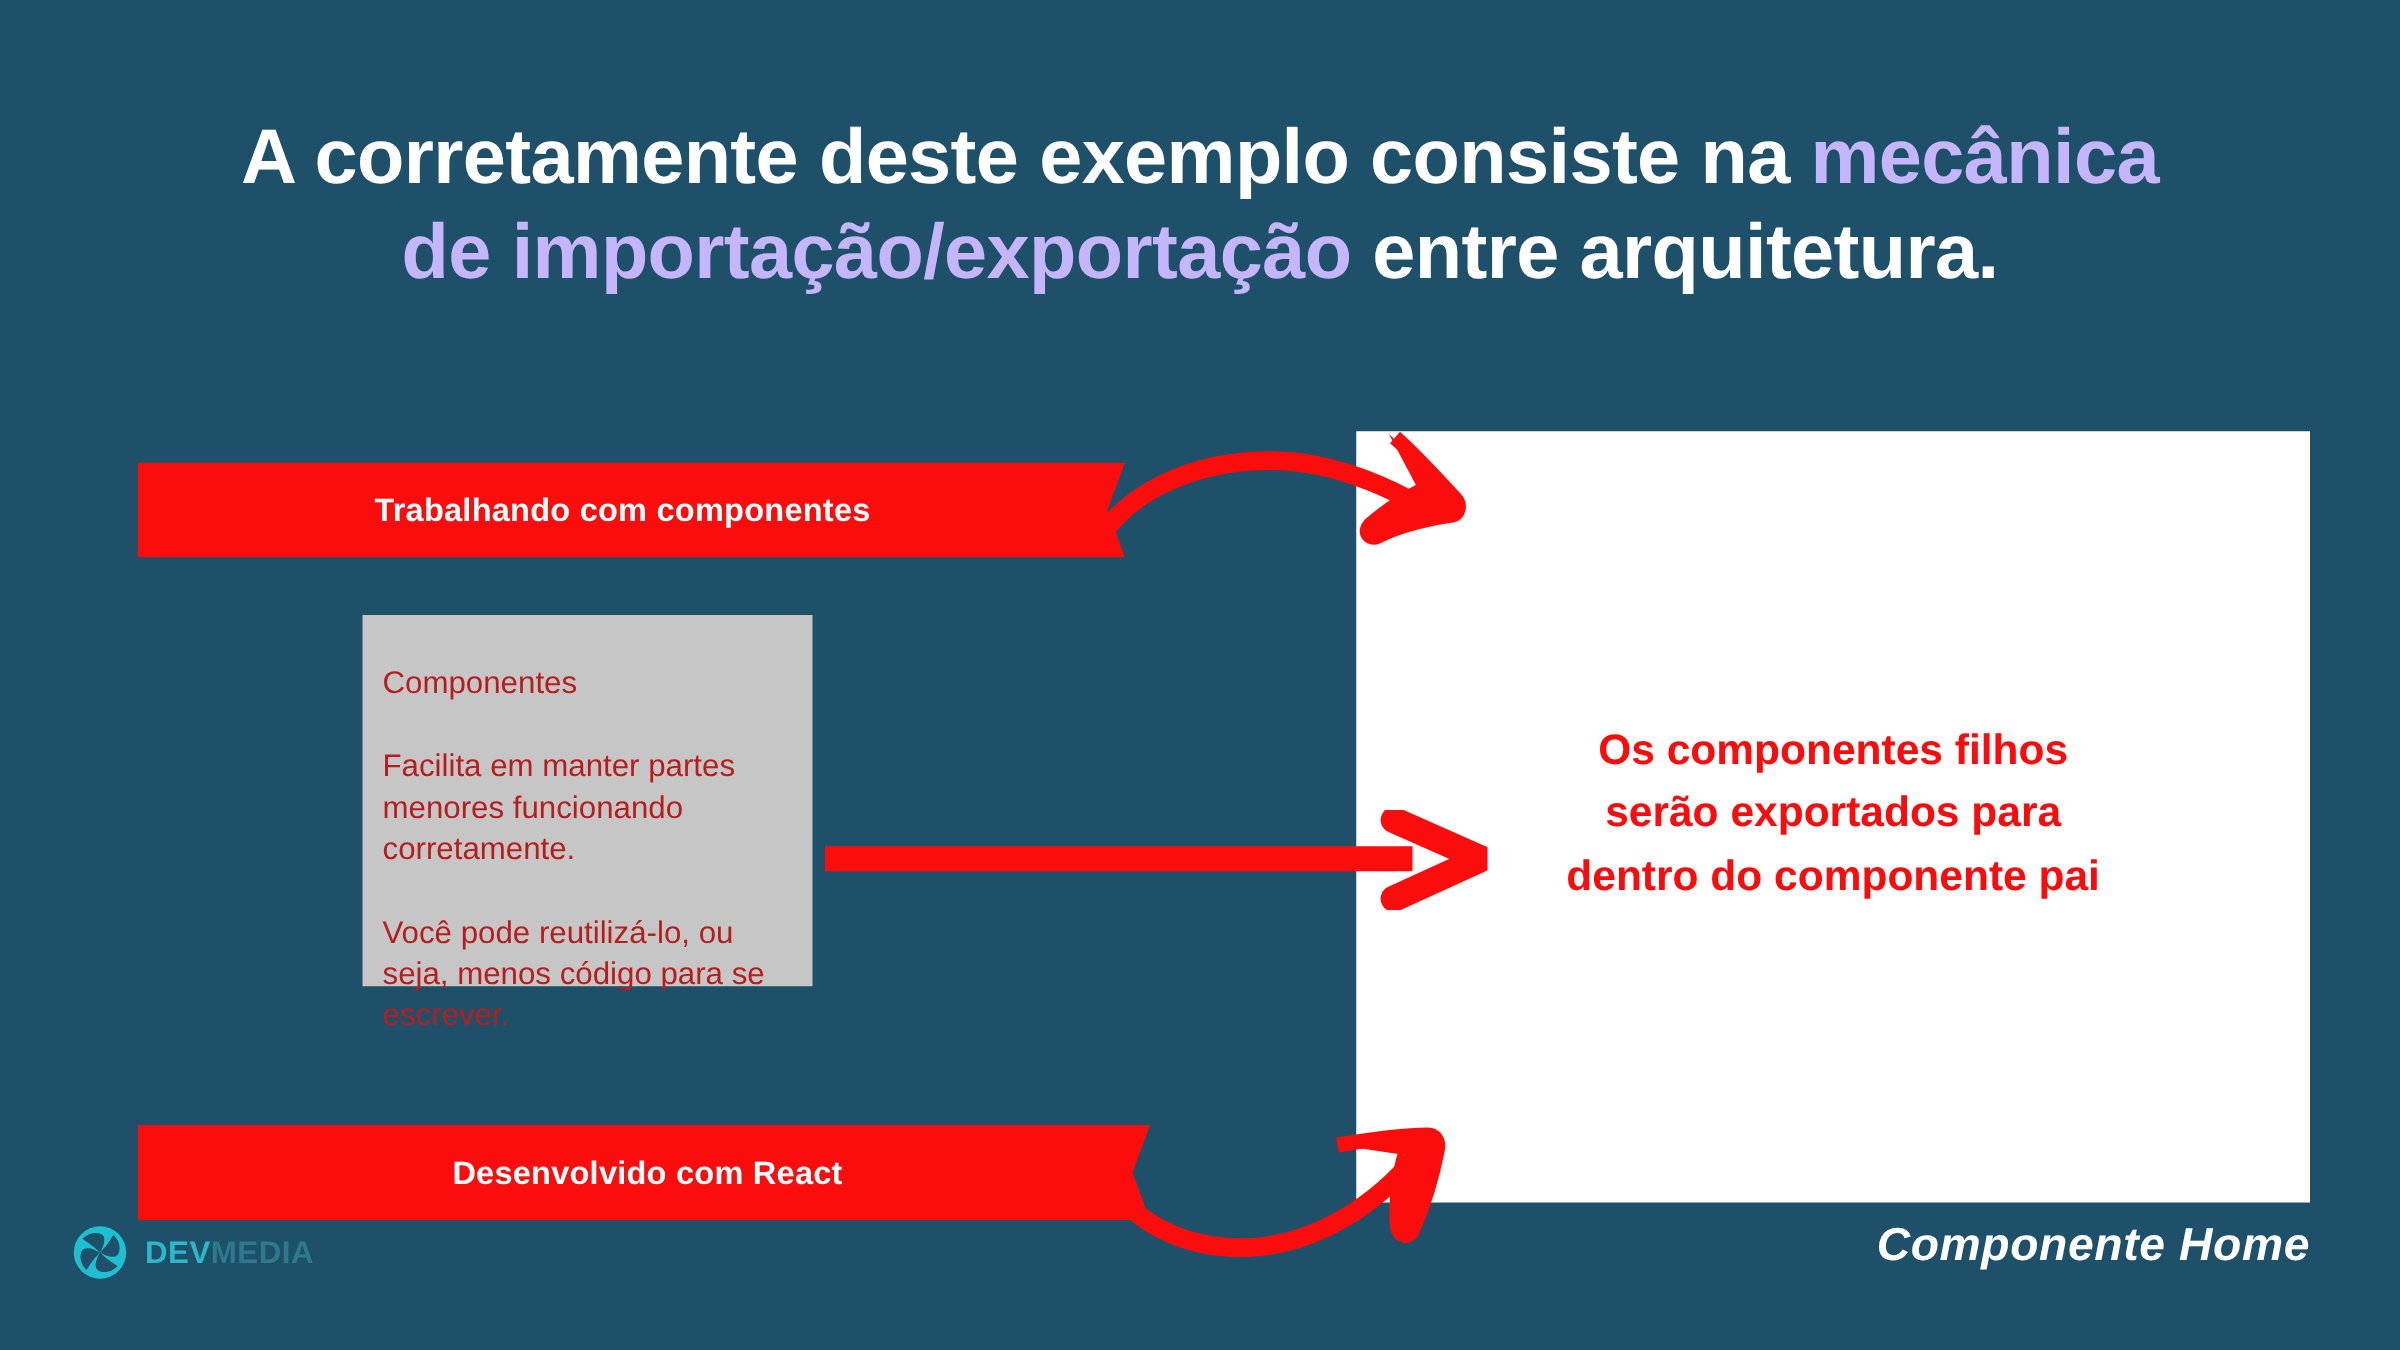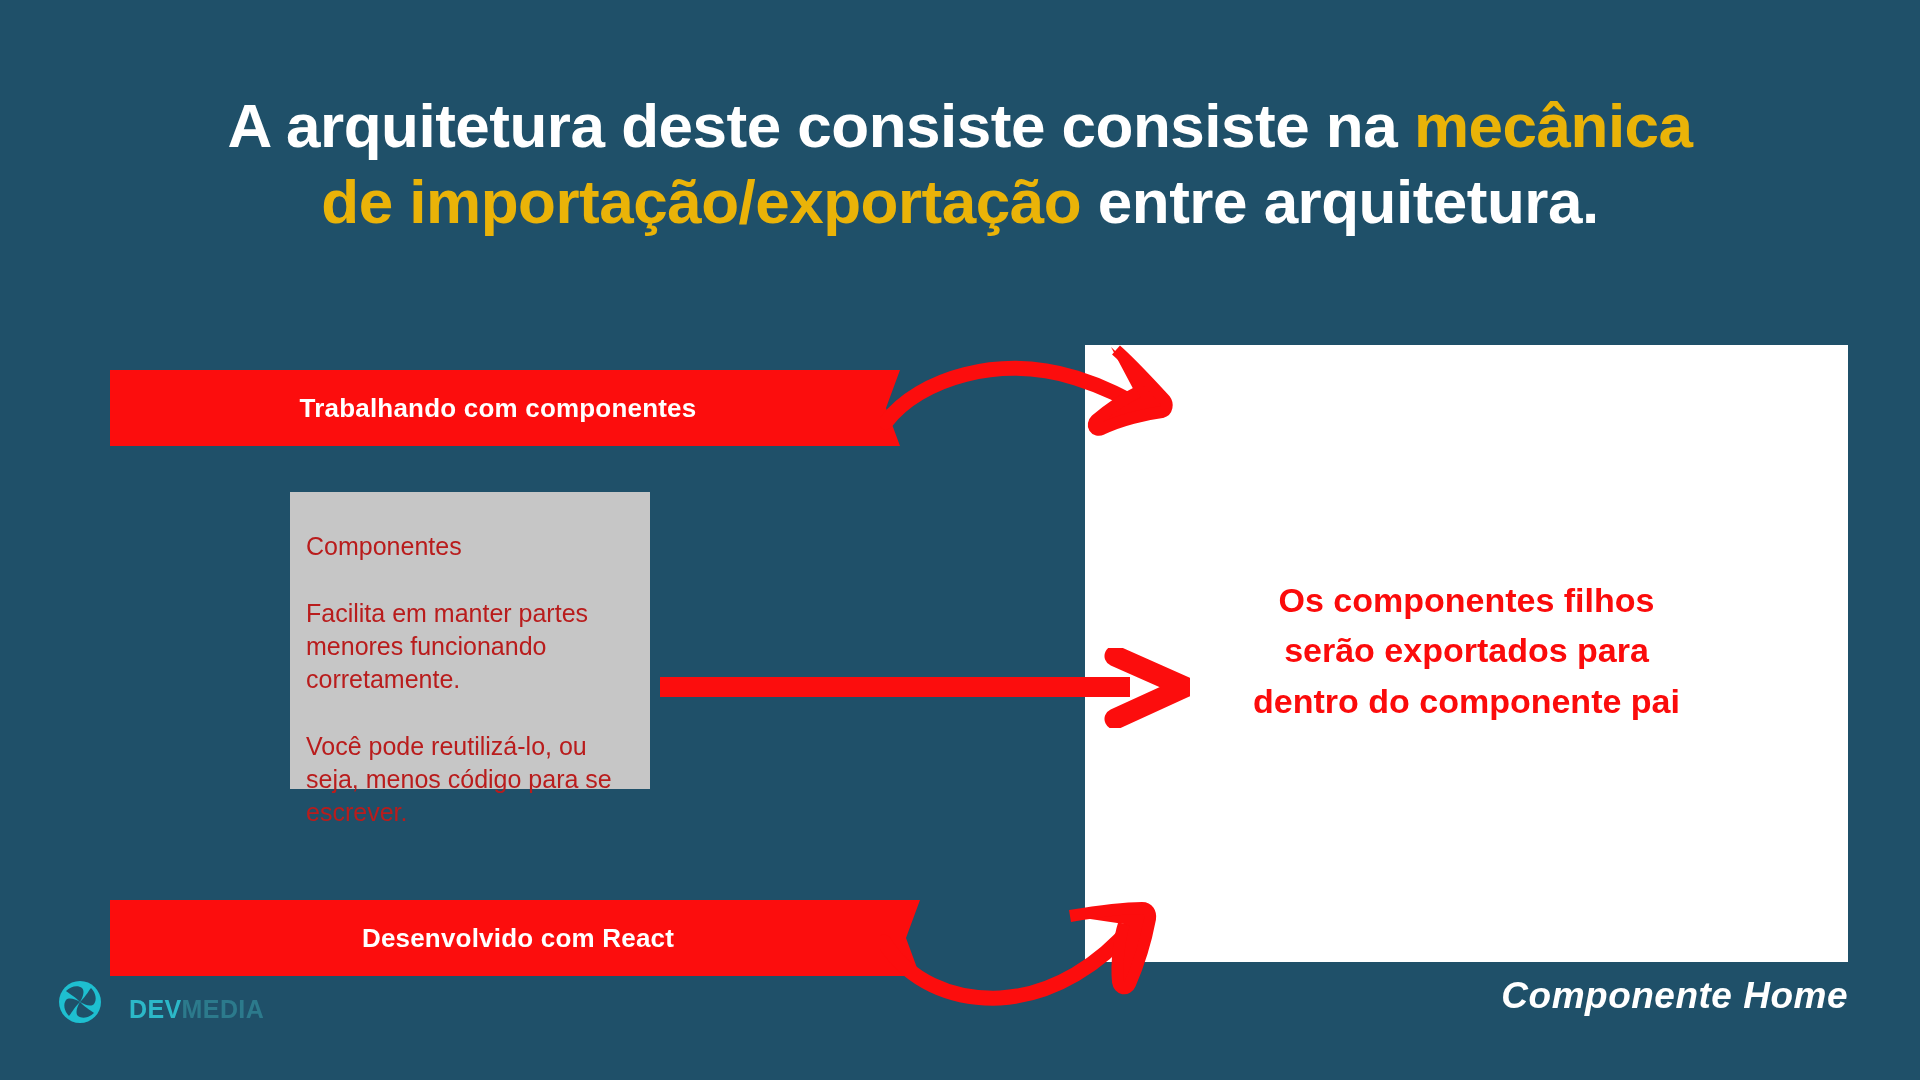--- a/index.html
+++ b/index.html
@@ -26,21 +26,21 @@
     left: 0;
     top: 88px;
     width: 1920px;
     text-align: center;
     font-size: 62px;
     font-weight: 700;
     line-height: 1.22;
     letter-spacing: -0.5px;
     color: #FFFFFF;
   }
-  #title .hl { color: #eab308; }
+  #title .hl { color: #c4b5fd; }
   #title .line { display: block; }
 
   
   .red-banner {
     position: absolute;
     background: #FC0D0D;
     display: flex;
     align-items: center;
     justify-content: center;
     color: #FFFFFF;
@@ -124,40 +124,40 @@
   #arrow-top    { left: 880px; top: 338px;  width: 300px; height: 130px; }
   #arrow-middle { left: 660px; top: 648px;  width: 530px; height: 80px;  }
   #arrow-bottom { left: 880px; top: 888px;  width: 300px; height: 130px; }
 
   
   #logo {
     position: absolute;
     left: 58px;
     top: 980px;
     display: flex;
-    align-items: flex-end;
-    gap: 27px;
+    align-items: center;
+    gap: 14px;
   }
   #logo-mark { width: 44px; height: 44px; display: block; }
   #logo-text {
     font-size: 25px;
     font-weight: 700;
     letter-spacing: 0.4px;
     white-space: nowrap;
   }
   #logo-text .dev { color: #2CB8C8; }
   #logo-text .media { color: #2C7A8C; }
 </style>
 </head>
 <body>
 
 <div id="slide">
 
   <div id="title">
-    <span class="line"><span>A arquitetura deste consiste consiste na </span><span class="hl">mecânica</span></span>
+    <span class="line"><span>A corretamente deste exemplo consiste na </span><span class="hl">mecânica</span></span>
     <span class="line"><span class="hl">de importação/exportação</span><span> entre arquitetura.</span></span>
   </div>
 
   <div class="red-banner" id="banner-top">
     <span class="banner-label">Trabalhando com componentes</span>
   </div>
 
   <div id="gray-box">
     <p>Componentes</p>
     <p>Facilita em manter partes menores funcionando corretamente.</p>

